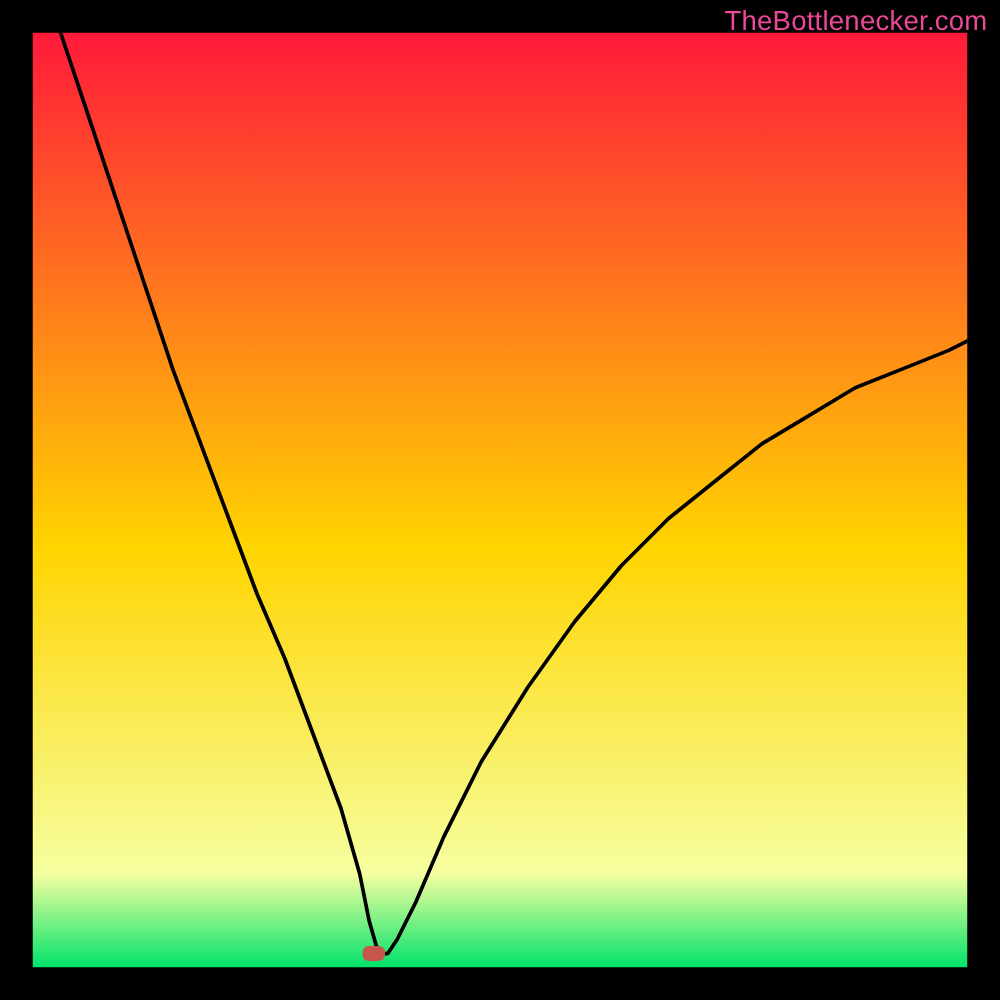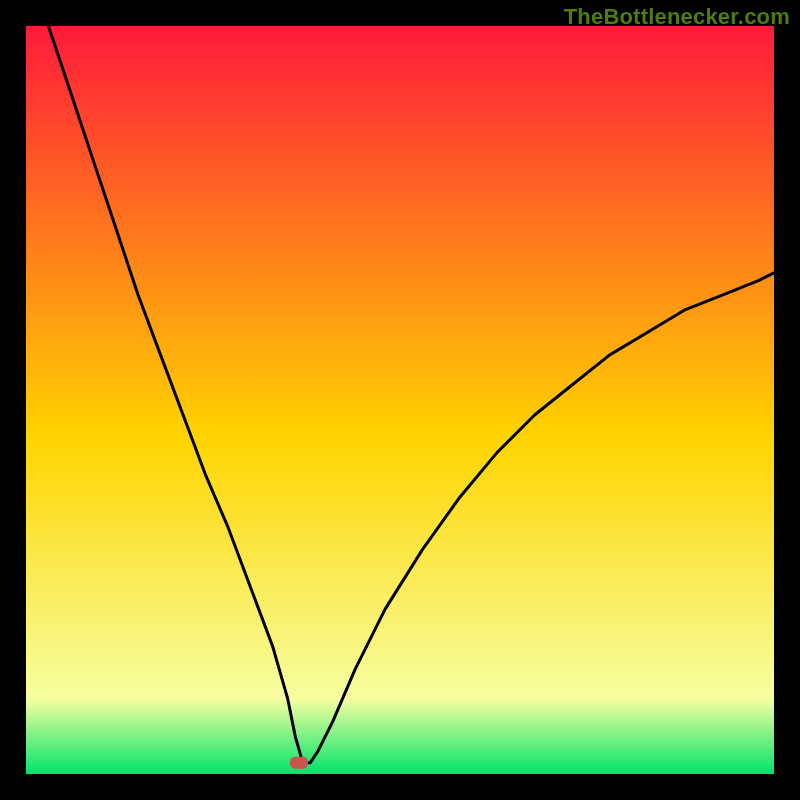--- a/index.html
+++ b/index.html
@@ -14,23 +14,23 @@
   .frame {
     position: relative;
     width: 800px;
     height: 800px;
     background: #000;
   }
   .watermark {
     position: absolute;
     top: 4px;
     right: 10px;
-    color: #4d7c0f;
+    color: #ec4899;
     font-size: 22px;
-    font-weight: 700;
+    font-weight: 400;
     letter-spacing: 0.2px;
     z-index: 3;
   }
   svg.chart {
     position: absolute;
     left: 26px;
     top: 26px;
     width: 748px;
     height: 748px;
     display: block;

